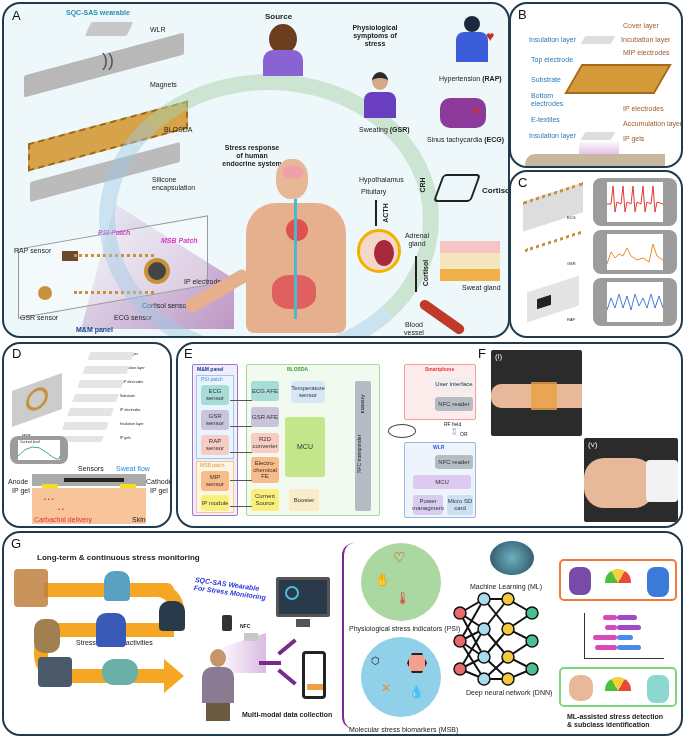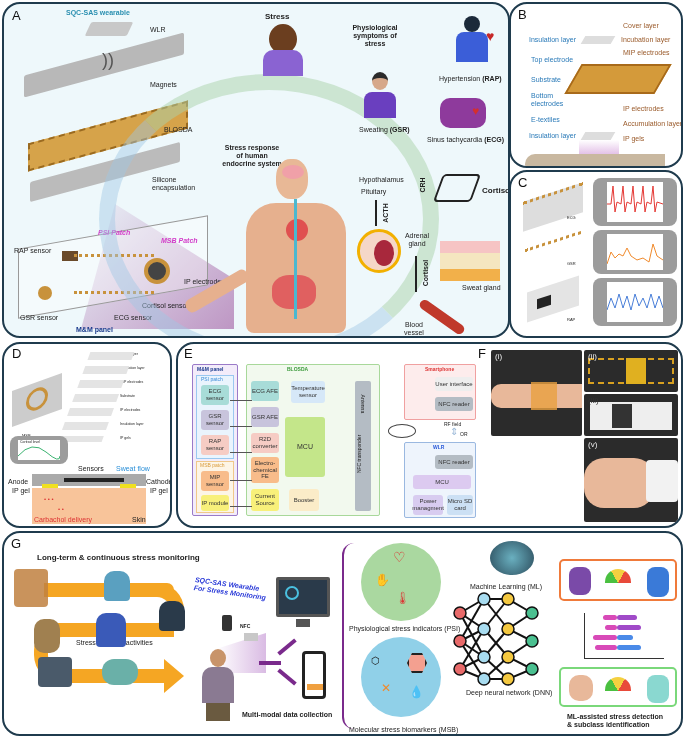--- a/index.html
+++ b/index.html
@@ -43,21 +43,21 @@
   <div style="position:absolute;left:34px;top:282px;width:14px;height:14px;border-radius:50%;background:#c8923c;"></div>
   <div style="position:absolute;left:140px;top:254px;width:26px;height:26px;border-radius:50%;border:4px solid #c8923c;background:#444;"></div>
   <span class="t" style="left:180px;top:274px;">IP electrodes</span>
   <span class="t" style="left:138px;top:298px;">Cortisol sensors</span>
   <span class="t" style="left:16px;top:310px;">GSR sensor</span>
   <span class="t" style="left:110px;top:310px;">ECG sensor</span>
   <span class="t b" style="left:72px;top:322px;color:#1a3a8c;">M&amp;M panel</span>
 
   <div style="position:absolute;left:95px;top:70px;width:340px;height:290px;border-radius:50%;border:16px solid rgba(160,200,230,0.45);border-right-color:rgba(170,210,170,0.5);border-top-color:rgba(170,210,170,0.5);"></div>
 
-  <span class="t b" style="left:261px;top:8px;font-size:8px;">Stress</span>
+  <span class="t b" style="left:261px;top:8px;font-size:8px;">Source</span>
   <div style="position:absolute;left:255px;top:20px;width:48px;height:50px;">
     <div style="position:absolute;left:10px;top:0;width:28px;height:30px;border-radius:50%;background:#6b3e1f;"></div>
     <div style="position:absolute;left:4px;top:26px;width:40px;height:26px;background:#8a63d2;border-radius:10px 10px 0 0;"></div>
   </div>
   <span class="t b c" style="left:346px;top:20px;white-space:normal;width:50px;">Physiological symptoms of stress</span>
   <div style="position:absolute;left:448px;top:12px;width:40px;height:52px;">
     <div style="position:absolute;left:12px;top:0;width:16px;height:16px;border-radius:50%;background:#1b2a3a;"></div>
     <div style="position:absolute;left:4px;top:16px;width:32px;height:30px;background:#3b5ed8;border-radius:8px 8px 0 0;"></div>
   </div>
   <span style="position:absolute;left:482px;top:24px;color:#c62828;font-size:14px;">♥</span>
@@ -255,30 +255,20 @@
   <div style="position:absolute;left:52px;top:82px;width:22px;height:1px;background:#555;"></div>
   <div style="position:absolute;left:52px;top:108px;width:22px;height:1px;background:#555;"></div>
   <div style="position:absolute;left:52px;top:136px;width:22px;height:1px;background:#555;"></div>
   <div style="position:absolute;left:52px;top:162px;width:22px;height:1px;background:#555;"></div>
 
   <span class="plabel" style="left:300px;top:2px;">F</span>
   <div class="photo" style="left:313px;top:6px;width:91px;height:86px;">
     <div style="position:absolute;left:0;top:34px;width:91px;height:24px;background:#e8b89a;border-radius:10px 0 0 10px;"></div>
     <div style="position:absolute;left:40px;top:32px;width:26px;height:28px;background:#e8a040;opacity:0.8;"></div>
     <span class="plabel-sm" style="left:4px;top:2px;">(i)</span>
-  </div>
-  <div class="photo" style="left:406px;top:6px;width:94px;height:42px;">
-    <div style="position:absolute;left:4px;top:8px;width:86px;height:26px;border:2px dashed #d8a020;"></div>
-    <div style="position:absolute;left:42px;top:8px;width:20px;height:26px;background:#e0b020;"></div>
-    <span class="plabel-sm" style="left:4px;top:2px;">(ii)</span>
-  </div>
-  <div class="photo" style="left:406px;top:50px;width:94px;height:42px;">
-    <div style="position:absolute;left:6px;top:8px;width:82px;height:28px;background:#eee;"></div>
-    <div style="position:absolute;left:28px;top:10px;width:20px;height:24px;background:#333;"></div>
-    <span class="plabel-sm" style="left:4px;top:2px;color:#333;">(iii)</span>
   </div>
   <div class="photo" style="left:406px;top:94px;width:94px;height:84px;">
     <div style="position:absolute;left:0;top:20px;width:70px;height:50px;background:#e8b89a;border-radius:20px;"></div>
     <div style="position:absolute;left:62px;top:22px;width:32px;height:42px;background:#f2f2f2;border-radius:4px;"></div>
     <span class="plabel-sm" style="left:4px;top:2px;">(v)</span>
   </div>
 </div>
 
 <div class="panel" style="left:2px;top:531px;width:681px;height:205px;background:#fff;">
   <span class="plabel" style="left:7px;top:3px;">G</span>

